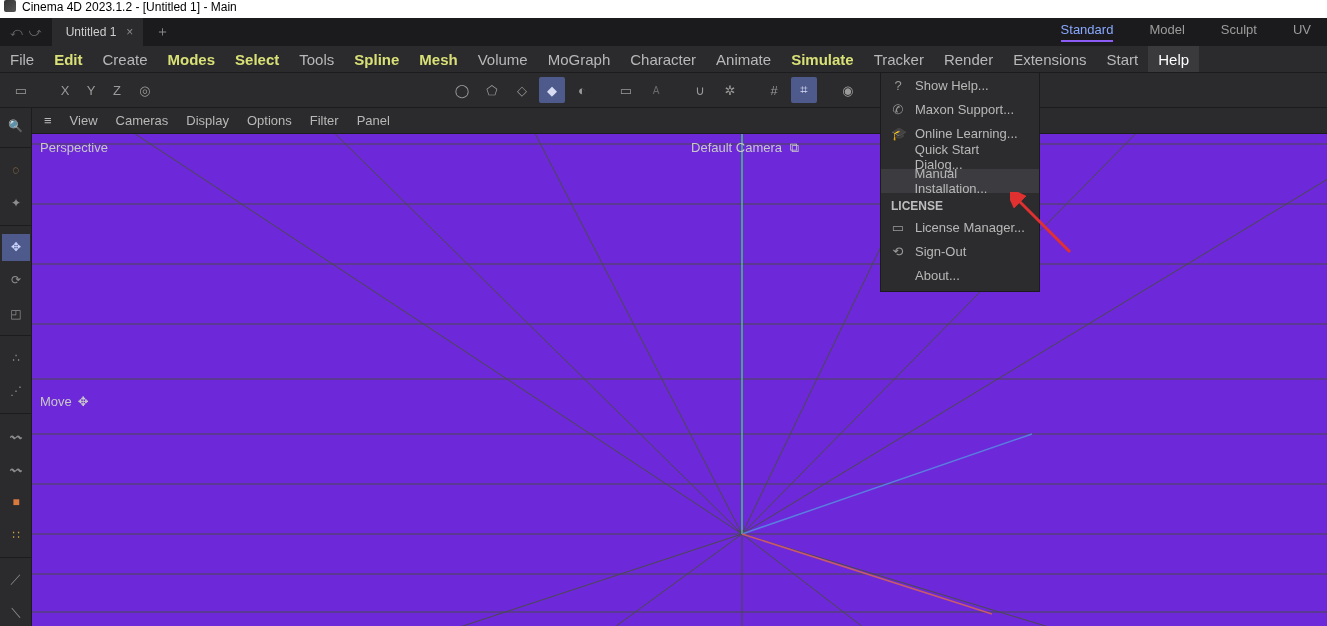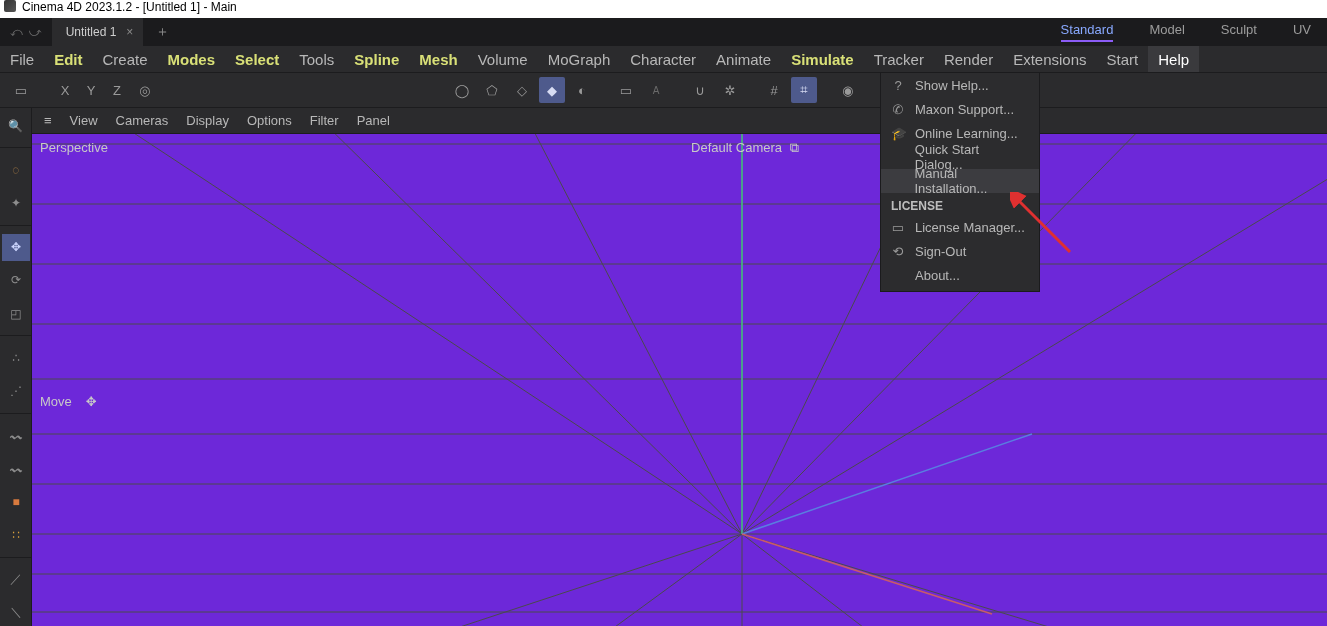--- a/index.html
+++ b/index.html
@@ -142,21 +142,21 @@
   }
   .viewport-label-perspective {
     position:absolute; top:6px; left:8px;
     color:#c8c8c8;
     font-size:13px;
   }
   .viewport-label-tool {
     position:absolute; top:260px; left:8px;
     color:#c8c8c8;
     font-size:13px;
-    display:flex;align-items:center;gap:14px;
+    display:flex;align-items:center;gap:6px;
   }
   .viewport-camera {
     position:absolute; top:6px; right:528px;
     color:#c8c8c8;
     font-size:13px;
   }
   .help-menu {
     position:absolute;
     left: 880px;
     top: 72px;

